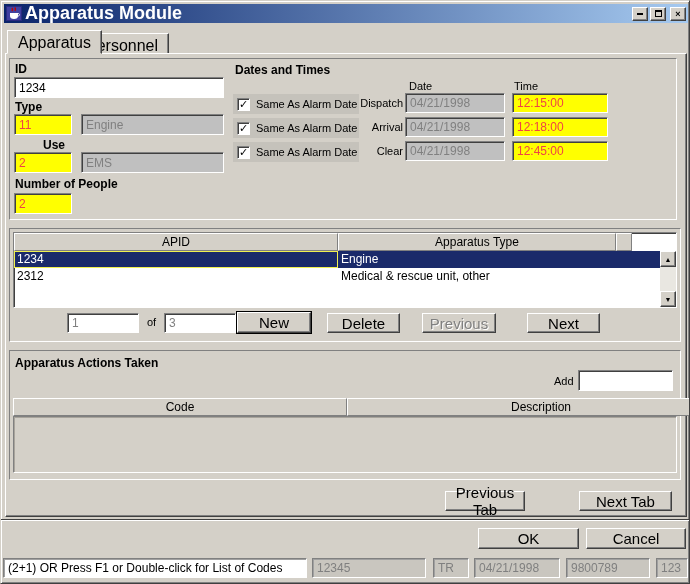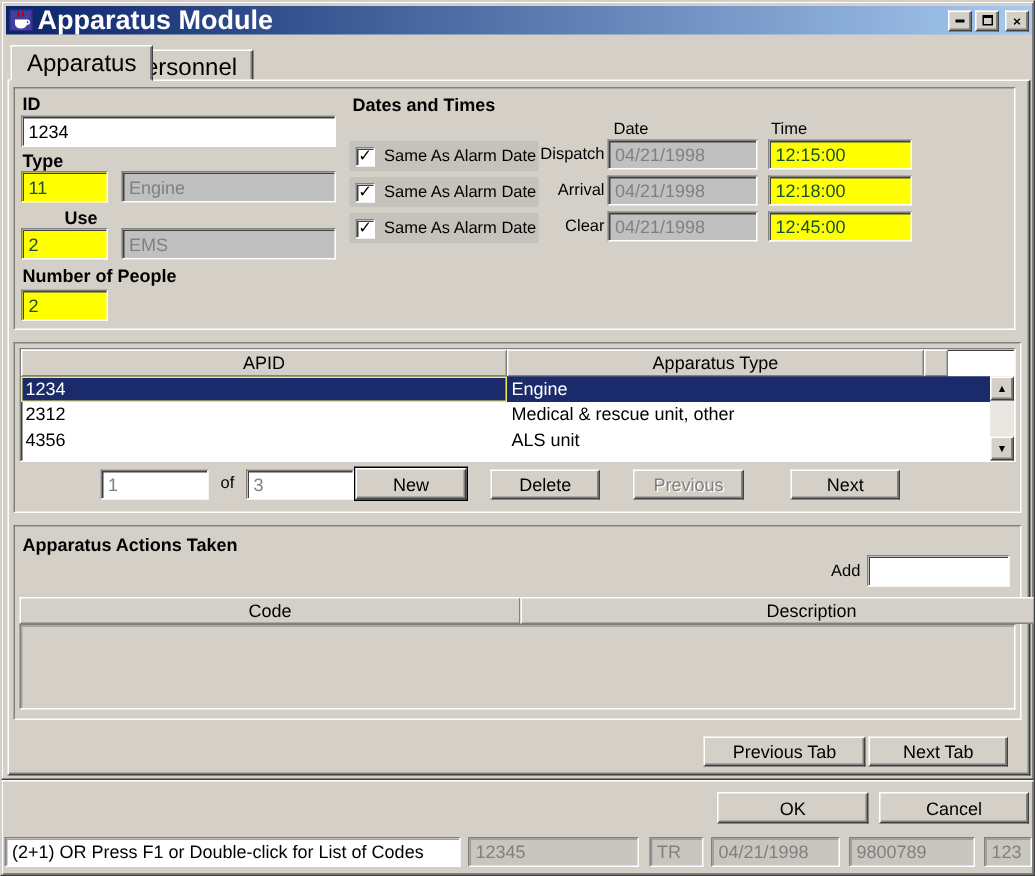--- a/index.html
+++ b/index.html
@@ -54,21 +54,21 @@
   .lbl  { font-weight:bold; font-size:12px; white-space:nowrap; }
   .slbl { font-size:11px; white-space:nowrap; }
 
   .field, .field-y, .field-d {
     border:1px solid #808080; border-right-color:#fff; border-bottom-color:#fff;
     box-shadow: inset 1px 1px 0 #404040;
     font-family:"Liberation Sans","DejaVu Sans",sans-serif;
     font-size:12px; padding:2px 4px; outline:none;
   }
   .field   { background:#fff;    color:#000; }
-  .field-y { background:#ffff00; color:#14532d; }
+  .field-y { background:#ffff00; color:#ef4444; }
   .field-d { background:#c0c0c0; color:#808080; display:flex; align-items:center; }
 
   
   .chkrow { background:#c5c2bb; display:flex; align-items:center; padding-left:4px; }
   .chk {
     width:13px; height:13px; background:#fff; flex:0 0 13px;
     border:1px solid #808080; border-right-color:#fff; border-bottom-color:#fff;
     box-shadow: inset 1px 1px 0 #404040;
     font-size:11px; line-height:11px; text-align:center; font-weight:bold;
   }
@@ -91,21 +91,21 @@
 
   .sbar { background:#e9e7e1; display:flex; flex-direction:column; justify-content:space-between; }
   .sbtn {
     width:16px; height:16px; background:#d4d0c8; text-align:center; font-size:7px; line-height:15px;
     border:1px solid; border-color:#fff #404040 #404040 #fff;
     box-shadow: inset -1px -1px 0 #808080;
   }
 
   
   .btn {
-    background:#d4d0c8; font-size:12px; text-align:center;
+    background:#d4d0c8; font-size:15px; text-align:center;
     border:1px solid; border-color:#fff #404040 #404040 #fff;
     box-shadow: inset -1px -1px 0 #808080;
     font-family:"Liberation Sans","DejaVu Sans",sans-serif;
     display:flex; align-items:center; justify-content:center; cursor:default;
   }
   .btn.default { box-shadow: inset -1px -1px 0 #808080, 0 0 0 1px #000; }
   .btn.disabled { color:#808080; text-shadow:1px 1px 0 #fff; }
 
   
   .statusfield {
@@ -205,24 +205,20 @@
     <div style="display:flex;">
       <div style="width:646px;">
         <div class="trow sel">
           <div class="tcell sel cell-focus" style="width:324px;">1234</div>
           <div class="tcell sel" style="width:322px;">Engine</div>
         </div>
         <div class="trow">
           <div class="tcell" style="width:324px;">2312</div>
           <div class="tcell" style="width:322px;">Medical &amp; rescue unit, other</div>
         </div>
-        <div class="trow">
-          <div class="tcell" style="width:324px;">4356</div>
-          <div class="tcell" style="width:322px;">ALS unit</div>
-        </div>
       </div>
       <div class="sbar" style="width:16px; height:56px;">
         <div class="sbtn"><span>▲</span></div>
         <div class="sbtn"><span>▼</span></div>
       </div>
     </div>
   </div>
 
   <input class="abs field" style="left: 66px; top: 312px; width: 72px; height: 20px; color: rgb(128, 128, 128);" value="1">
   <span class="abs slbl" style="left:146px; top:315px;">of</span>
@@ -237,21 +233,21 @@
   <span class="abs slbl" style="left:553px; top:374px;">Add</span>
   <input class="abs field" style="left: 577px; top: 369px; width: 95px; height: 21px;" value="">
 
   <div class="abs" style="left:12px; top:397px; display:flex;">
     <div class="hdrcell" style="width:334px;">Code</div>
     <div class="hdrcell" style="width:388px;">Description</div>
   </div>
   <div class="abs" style="left:12px; top:415px; width:664px; height:57px; background:#d4d0c8;
        border:1px solid #808080; border-right-color:#fff; border-bottom-color:#fff; box-shadow: inset 1px 1px 0 #a8a49c;"></div>
 
-  <button class="abs btn" style="left:468px; top:490px; width:108px; height:20px;">Previous Tab</button>
+  <button class="abs btn" style="left:444px; top:490px; width:80px; height:20px;">Previous Tab</button>
   <button class="abs btn" style="left:578px; top:490px; width:93px; height:20px;">Next Tab</button>
 
   <div class="abs hline" style="left:0px; top:518px; width:690px; height:2px;"></div>
 
   <button class="abs btn" style="left:477px; top:527px; width:101px; height:21px;">OK</button>
   <button class="abs btn" style="left:585px; top:527px; width:100px; height:21px;">Cancel</button>
 
   <div class="abs statusfield sf-white" style="left:2px; top:557px; width:304px;">(2+1) OR Press F1 or Double-click for List of Codes</div>
   <div class="abs statusfield sf-gray" style="left:311px; top:557px; width:114px;">12345</div>
   <div class="abs statusfield sf-gray" style="left:432px; top:557px; width:36px;">TR</div>

